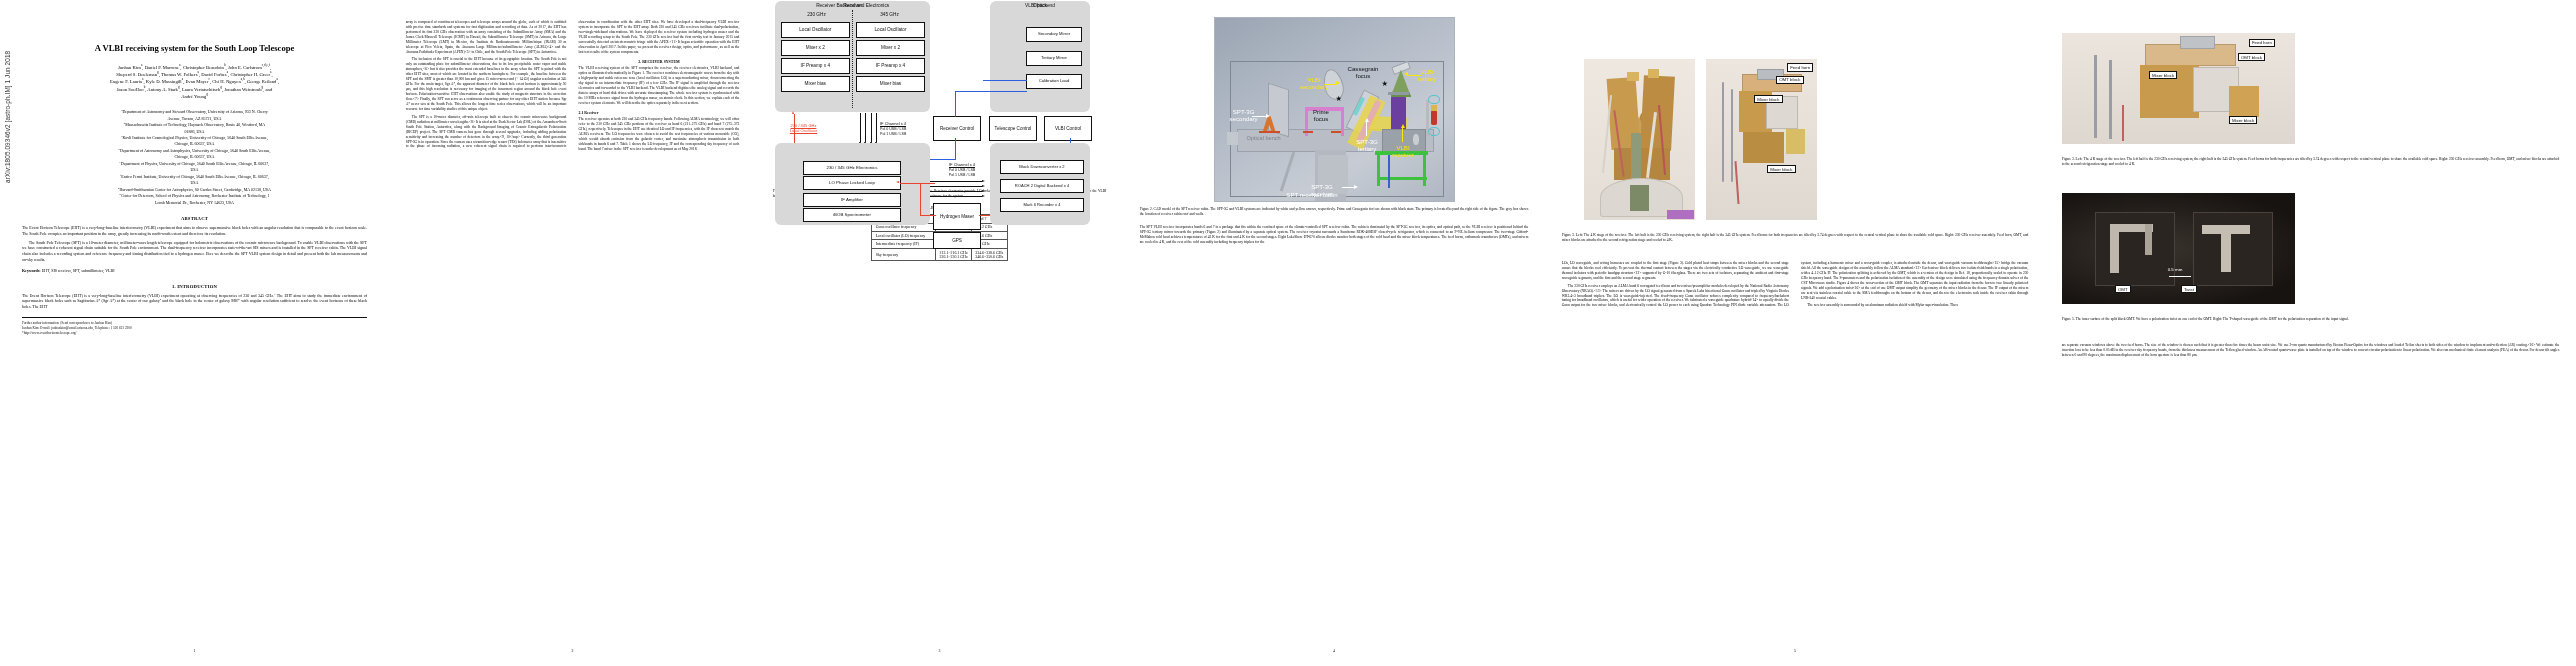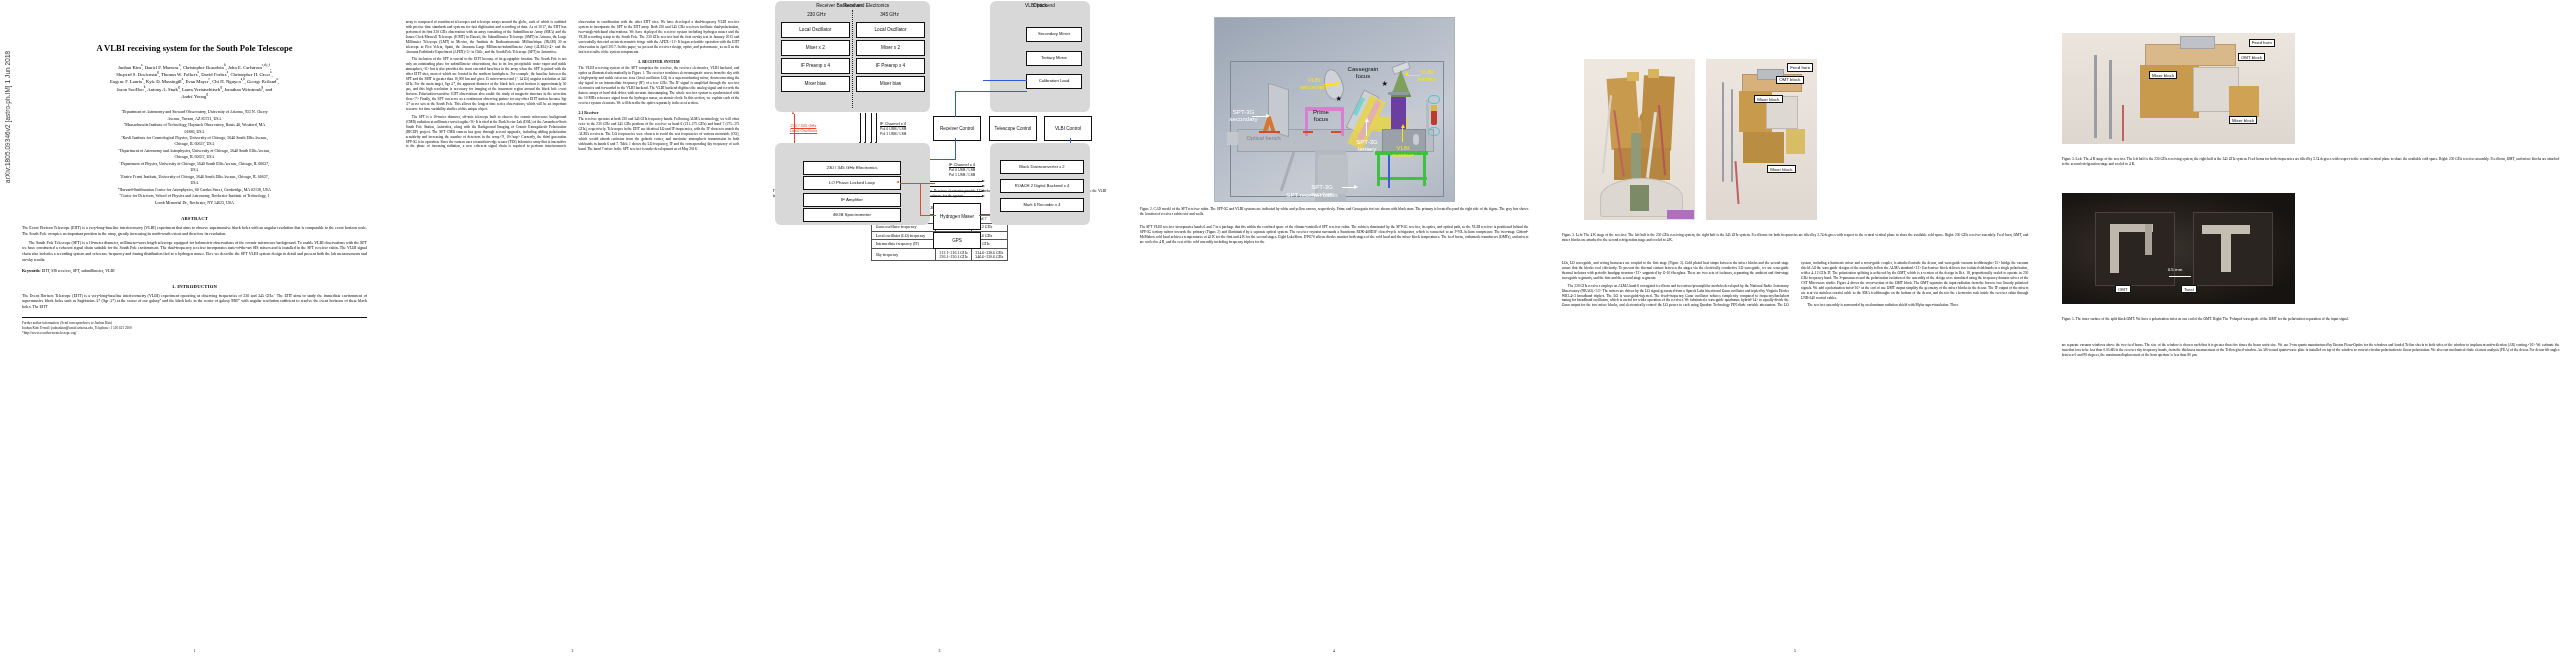--- a/index.html
+++ b/index.html
@@ -85,21 +85,21 @@
           color:#111;white-space:nowrap;}
   .ptext{position:absolute;font-size:4.4px;color:#fff;white-space:nowrap;}
   .scalebar{position:absolute;background:#fff;height:1.1px;}
 </style>
 </head>
 <body>
 
 <div class="sheet pg1">
   <div class="arxiv-stamp">arXiv:1805.09346v2  [astro-ph.IM]  1 Jun 2018</div>
 
-  <div class="ptitle">A VLBI receiving system for the South Pole Telescope</div>
+  <div class="ptitle">A VLBI receiving system for the South Loop Telescope</div>
 
   <div class="authors">
     Junhan Kim<sup>a</sup>, Daniel P. Marrone<sup>a</sup>, Christopher Beaudoin<sup>b</sup>, John E. Carlstrom<sup>c,d,e,f</sup>,<br>
     Sheperd S. Doeleman<sup>g</sup>, Thomas W. Folkers<sup>a</sup>, David Forbes<sup>a</sup>, Christopher H. Greer<sup>a</sup>,<br>
     Eugene F. Lauria<sup>a</sup>, Kyle D. Massingill<sup>a</sup>, Evan Mayer<sup>c</sup>, Chi H. Nguyen<sup>a,h</sup>, George Reiland<sup>a</sup>,<br>
     Jason SooHoo<sup>b</sup>, Antony A. Stark<sup>g</sup>, Laura Vertatschitsch<sup>g</sup>, Jonathan Weintroub<sup>g</sup>, and<br>
     André Young<sup>g</sup>
   </div>
 
   <div class="affil">

